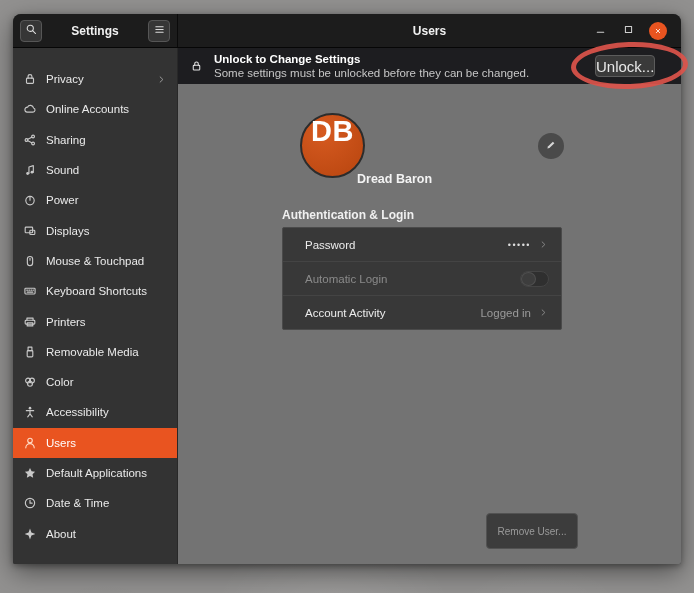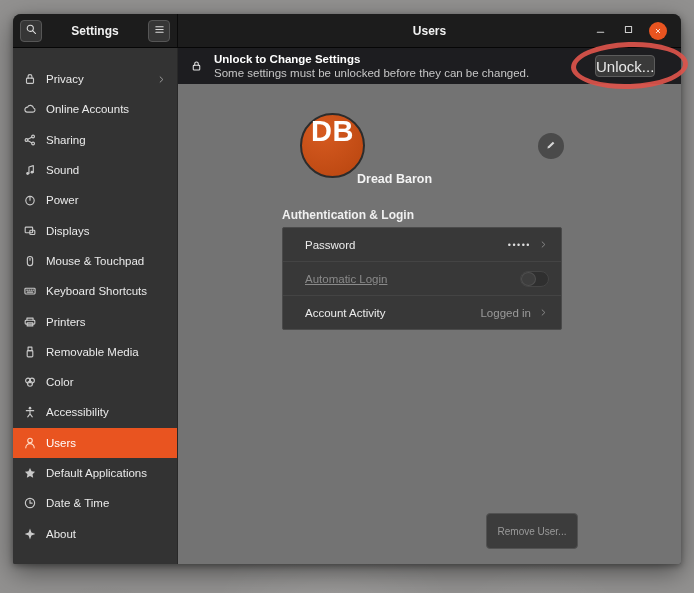--- a/index.html
+++ b/index.html
@@ -95,21 +95,21 @@
 
   .section-title{ position:absolute; left:104px; top:160px; font-size:12px; font-weight:bold; color:#f0f0f0; }
   .card{
     position:absolute; left:104px; top:179px; width:280px; height:103px;
     background:#383838; border:1px solid #4a4a4a; border-radius:2px;
     display:flex; flex-direction:column;
   }
   .row{ flex:1; display:flex; align-items:center; padding:0 12px; cursor:pointer; }
   .row + .row{ border-top:1px solid #444444; }
   .row-label{ font-size:11.5px; color:#ececec;padding-left:10px; }
-  .row.disabled .row-label{ color:#8a8a8a;text-decoration:underline; }
+  .row.disabled .row-label{ color:#8a8a8a; }
   .row-right{ margin-left:auto; display:flex; align-items:center; gap:7px; }
   .row-value{ font-size:11.5px; color:#9a9a9a; }
   .row-dots{ font-size:9px; letter-spacing:1.5px; color:#dcdcdc; }
   .row-chev{ color:#8f8f8f; display:flex; }
   .row-chev svg{ width:11px; height:11px; }
   .toggle{
     width:29px; height:16px; border-radius:8px; background:#2e2e2e;
     border:1px solid #474747; position:relative; opacity:.8; cursor:pointer;
   }
   .toggle .knob{

